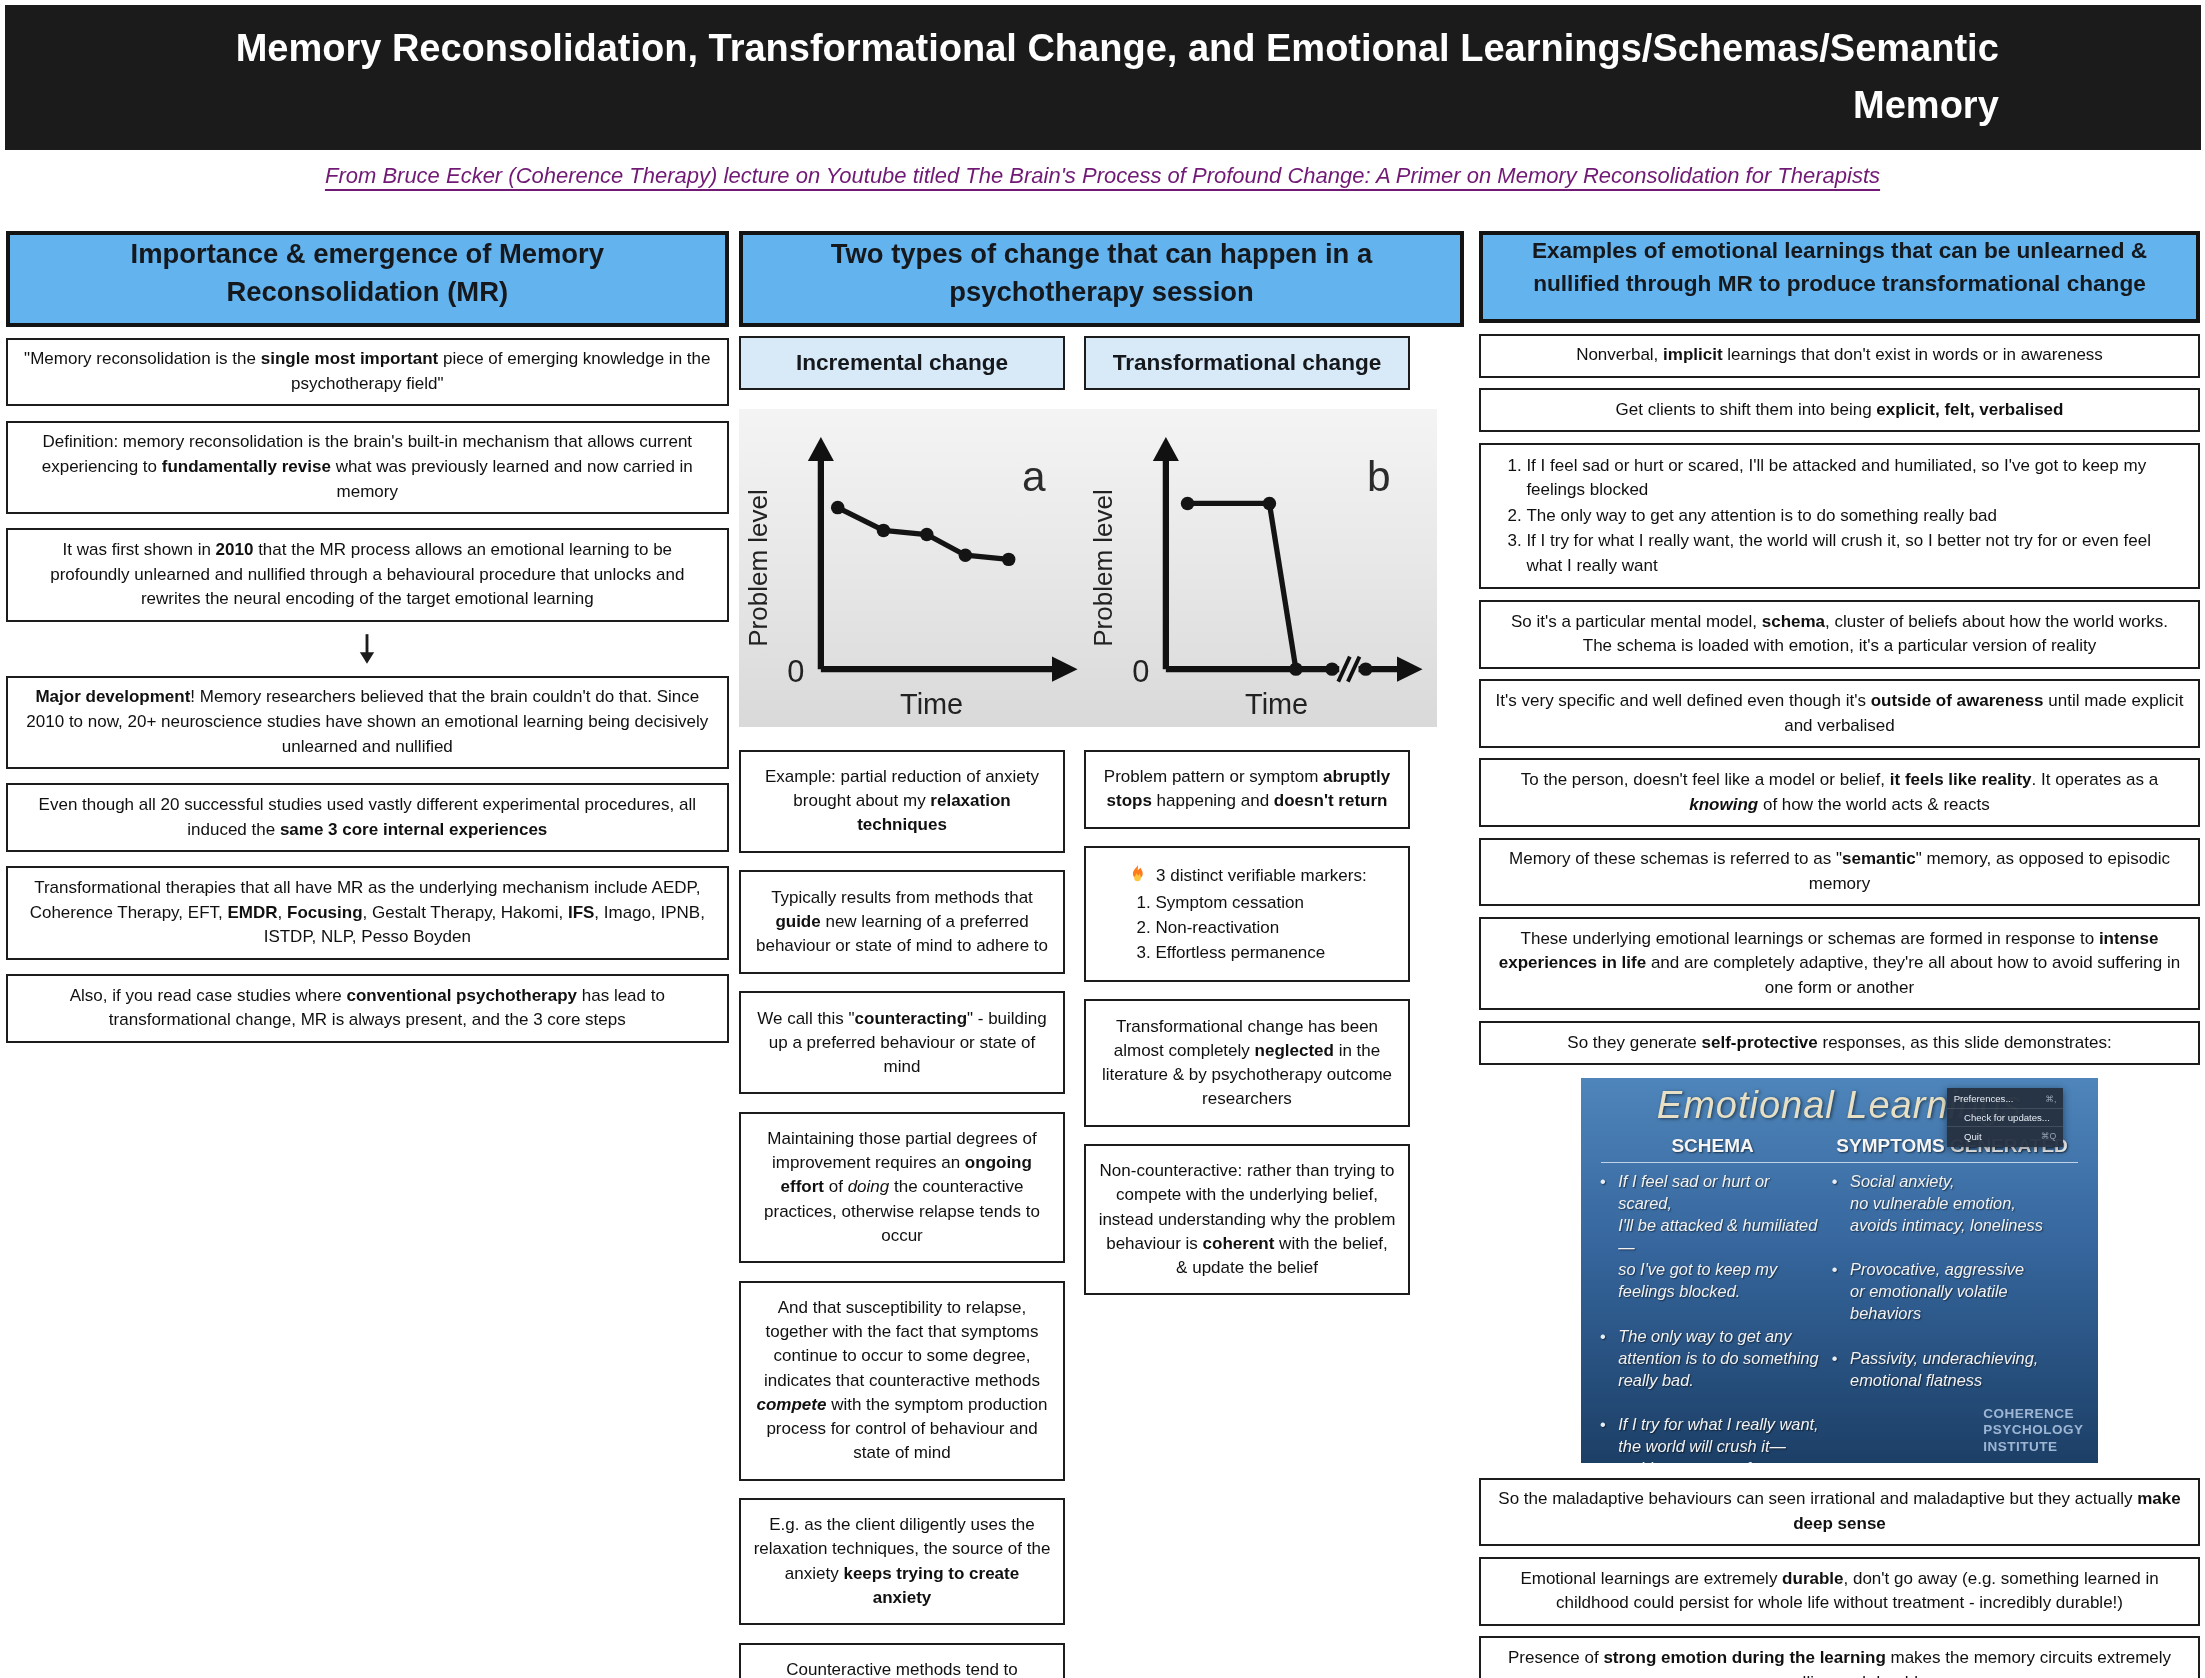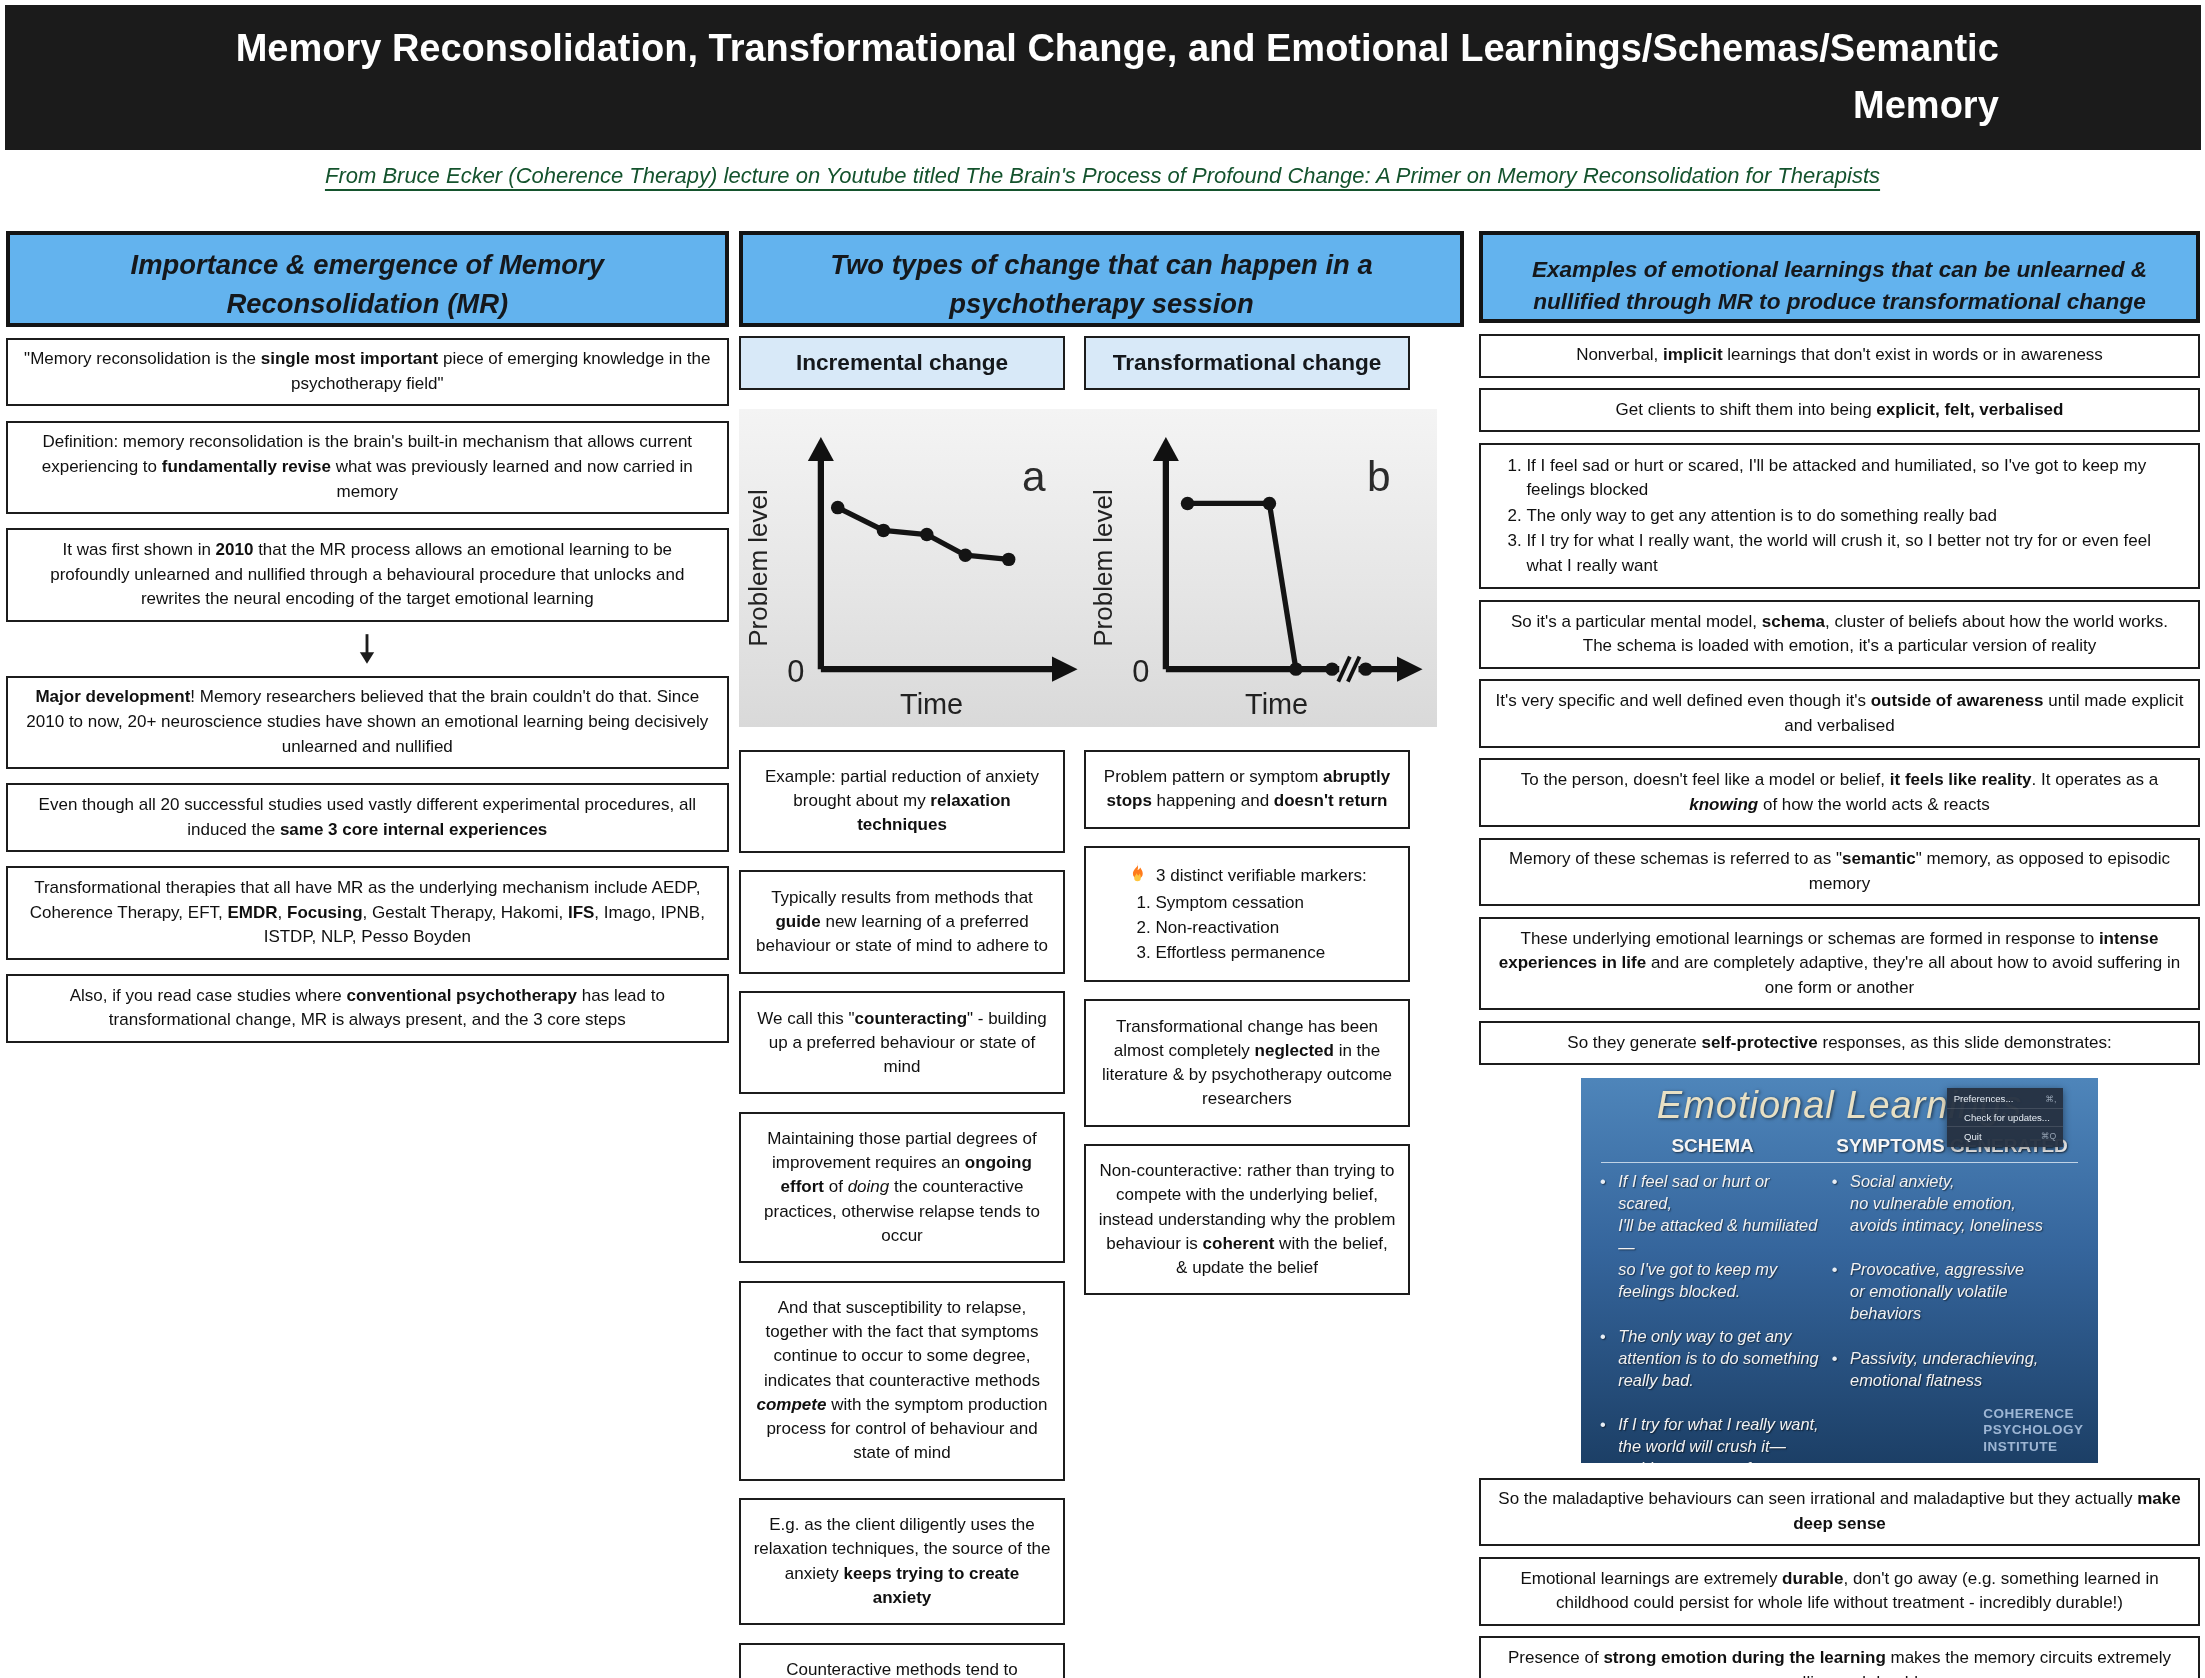--- a/index.html
+++ b/index.html
@@ -16,30 +16,30 @@
   html,body{margin:0;padding:0;background:#fff;}
   .page{position:relative;width:2205px;height:1678px;background:#fff;overflow:hidden;
         font-family:"Liberation Sans","DejaVu Sans",sans-serif;color:#111;}
 
   .banner{position:absolute;left:4.8px;top:4.8px;width:2196px;height:145px;background:var(--banner-bg);
           display:flex;align-items:center;justify-content:center;text-align:right;}
   .banner .t{color:#fff;font-size:38px;font-weight:700;line-height:1.5;padding:0 202px;}
 
   .subtitle{position:absolute;top:163px;left:0;width:100%;text-align:center;
             font-size:22px;font-style:italic;text-decoration:underline;text-decoration-thickness:1.9px;
-            text-underline-offset:5.8px;color:#14532d;}
+            text-underline-offset:5.8px;color:#701a75;}
 
   .col{position:absolute;top:231px;}
   .col-left{left:5.8px;width:723px;}
   .col-mid{left:739px;width:725px;}
   .col-right{left:1479px;width:721px;}
 
   .hdr{box-sizing:border-box;height:96px;background:var(--header-blue);border:4.3px solid #141414;
-       display:flex;align-items:flex-end;justify-content:center;text-align:center;
-       font-weight:700;font-size:27.4px;line-height:1.4;color:#15181c;padding:0 19px;font-style:italic;}
+       display:flex;align-items:flex-start;justify-content:center;text-align:center;
+       font-weight:700;font-size:27.4px;line-height:1.4;color:#15181c;padding:0 19px;}
   .hdr.small{height:92px;font-size:22.6px;line-height:1.45;}
 
   .stack{display:flex;flex-direction:column;}
   .stack-left{margin-top:10.6px;gap:14.4px;}
   .stack-mid{margin-top:23px;gap:17.3px;}
   .stack-rtop{margin-top:10.6px;gap:10.6px;}
   .stack-rbot{margin-top:14.4px;gap:10.6px;}
 
   .box{box-sizing:border-box;background:#fff;border:2.4px solid var(--box-border);
        padding:7.7px 14.4px;font-size:17px;line-height:1.45;text-align:center;color:#101010;

